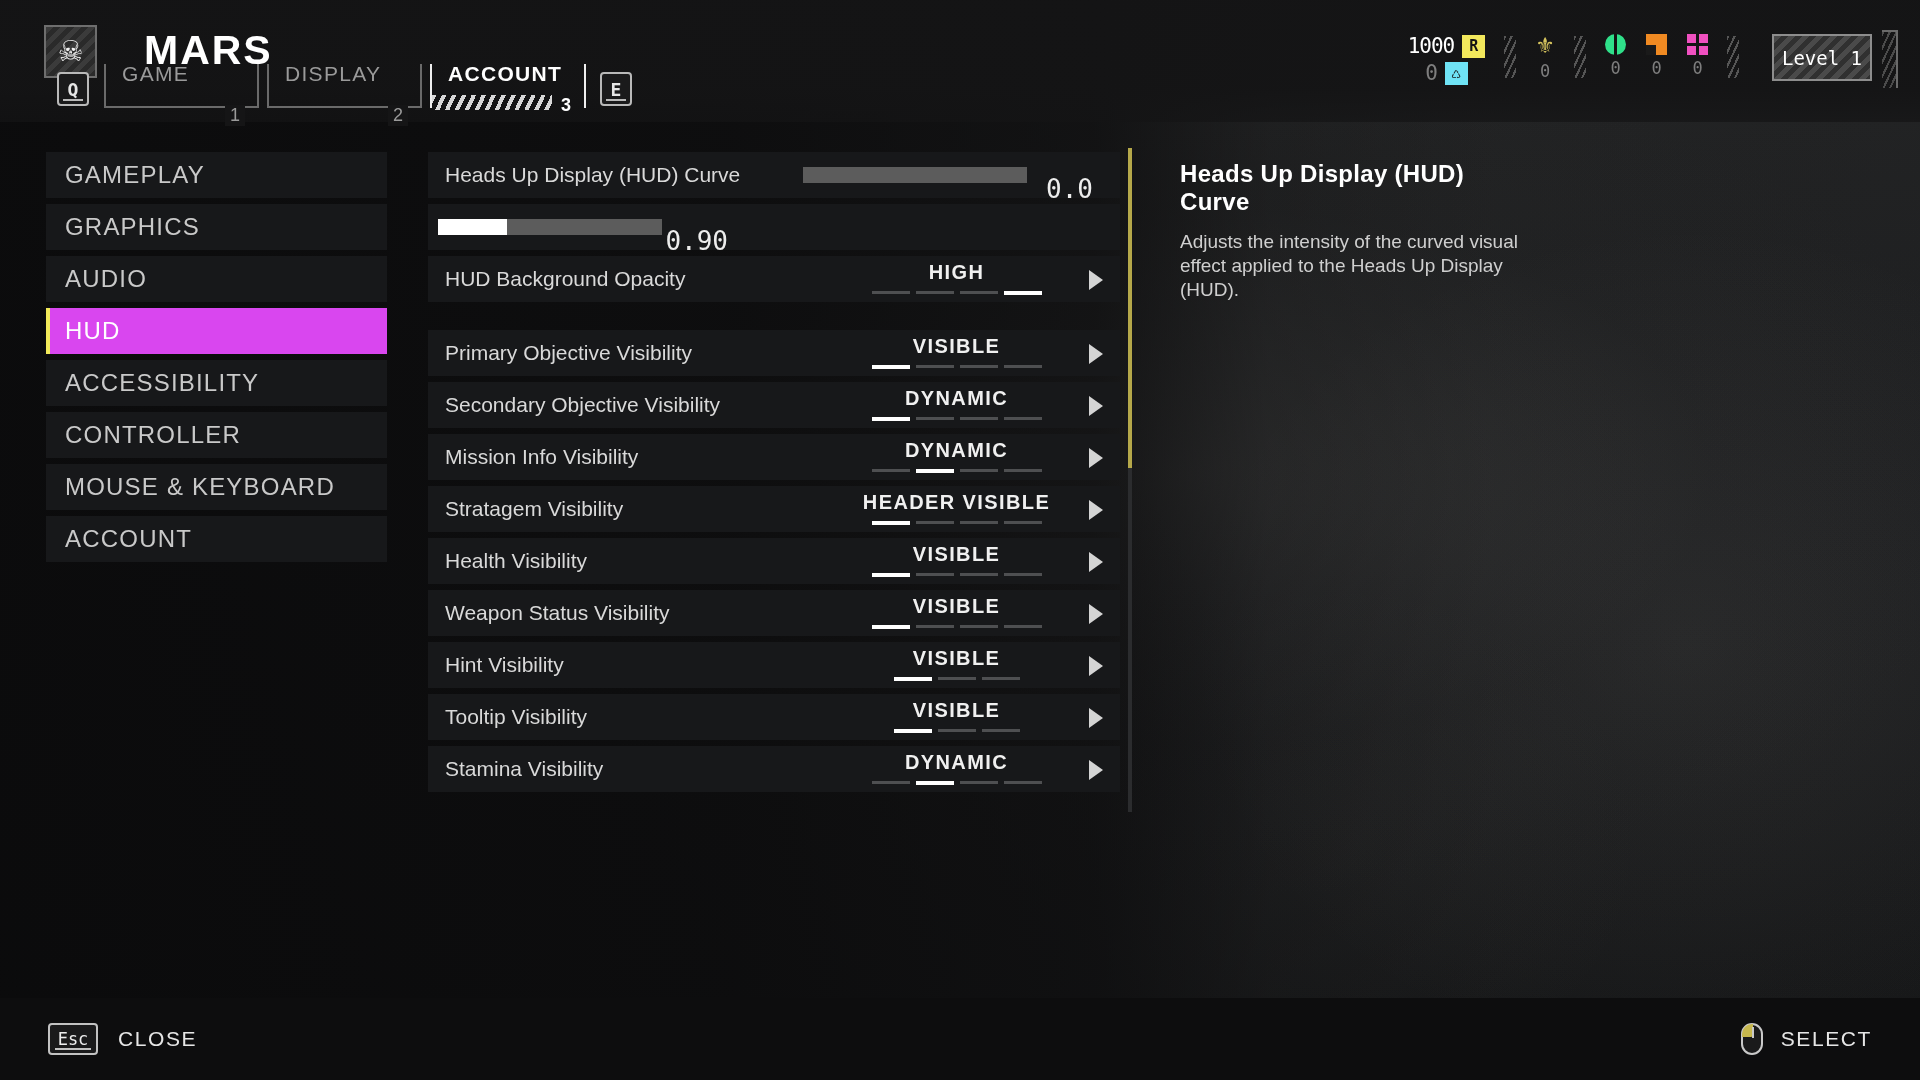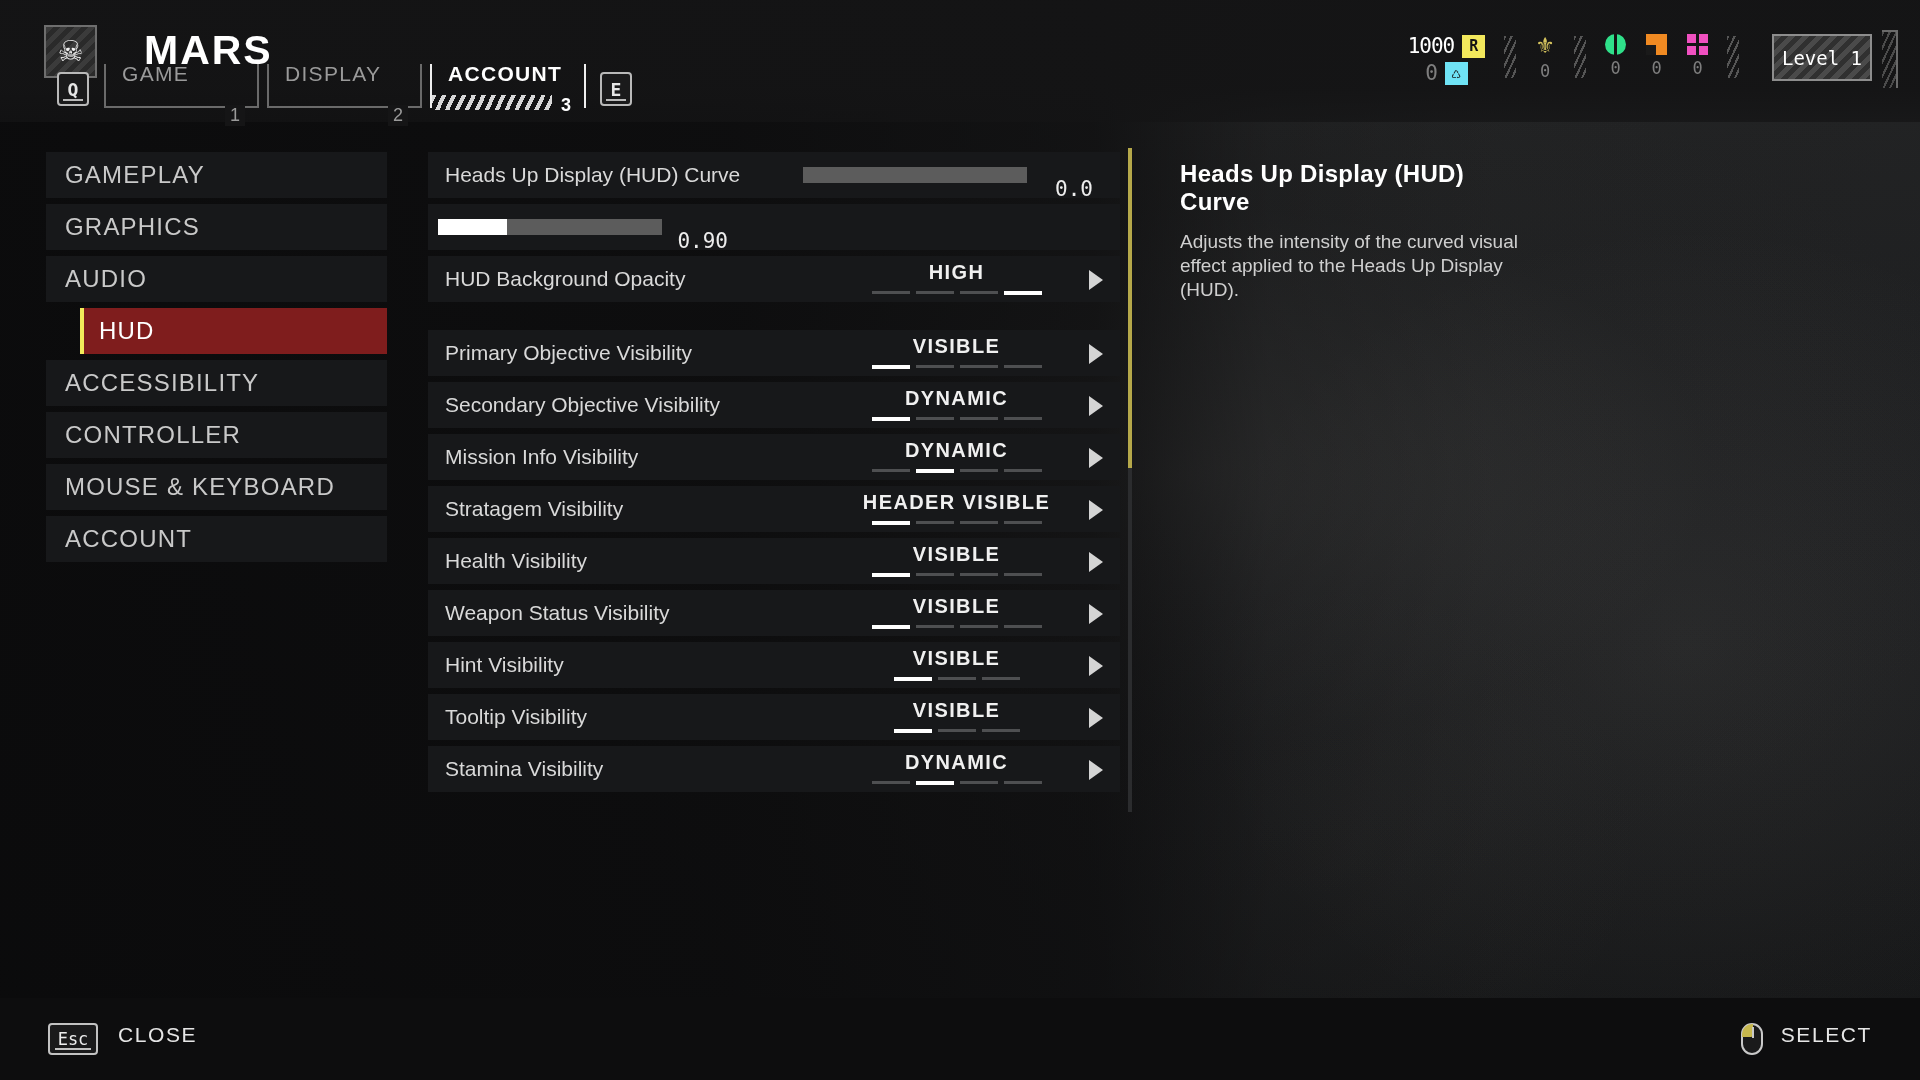--- a/index.html
+++ b/index.html
@@ -140,21 +140,21 @@
   #sidebar { position:absolute; left:46px; top:152px; width:341px; }
   .side-item {
     position:relative; height:46px; margin-bottom:6px;
     background:#17181a;
     display:flex; align-items:center;
     font-size:24px; letter-spacing:1.2px; color:#c9c9c9;
     padding-left:19px;
     font-family:"Liberation Sans", sans-serif;
   }
   .side-item.selected {
-    background:#7f1d1d; color:#ffffff;margin-left:34px;
+    background:#d946ef; color:#ffffff;
   }
   .side-item.selected:before {
     content:""; position:absolute; left:0; top:0; bottom:0; width:4px; background:#f2ea5a;
   }
 
   
   #settings { position:absolute; left:428px; top:152px; width:692px; height:660px; overflow:hidden; }
   .row {
     position:relative; height:46px; margin-bottom:6px;
     background:#17181a;
@@ -162,21 +162,21 @@
   }
   .row-label {
     font-size:21px; color:#d9d9d9; padding-left:17px; width:365px;
     font-family:"Liberation Sans", sans-serif;
   }
   
   .slider-wrap { position:relative; width:224px; height:16px; margin-left:10px; }
   .slider-track { position:absolute; inset:0; background:#5c5c5c; }
   .slider-fill  { position:absolute; left:0; top:0; bottom:0; background:#ffffff; }
   .slider-val {
-    width:82px; text-align:right; font-size:21px; color:#ededed; padding-right:16px;
+    width:82px; text-align:right; font-size:26px; color:#ededed; padding-right:16px;
     font-family:"DejaVu Sans Mono", monospace;
     margin-top:28px;
   }
   
   .seg-ctrl { position:relative; flex:1; height:46px;font-weight:bold; }
   .arrow-l, .arrow-r {
     position:absolute; top:14px; width:0; height:0;
     border-top:10px solid transparent; border-bottom:10px solid transparent;
   }
   .arrow-r { right:17px; border-left:14px solid #d4d4d4; }
@@ -208,21 +208,21 @@
     font-family:"Liberation Sans", sans-serif;
   }
 
   
   #bottombar {
     position:absolute; left:0; bottom:0; width:1920px; height:82px;
     background:#0d0d0e;
     display:flex; align-items:center; justify-content:space-between;
     padding:0 48px;
   }
-  .bb-left, .bb-right { display:flex; align-items:flex-start; }
+  .bb-left, .bb-right { display:flex; align-items:center; }
   .esc-key {
     position:relative; width:50px; height:32px; border:2px solid #c2c2c2; border-radius:4px;
     background:#1a1a1b; color:#ededed; display:flex; align-items:center; justify-content:center;
     font-size:17px; font-family:"DejaVu Sans Mono", monospace; margin-right:20px;
   }
   .esc-key:after{ content:""; position:absolute; left:5px; right:5px; bottom:3px; height:2px; background:#c2c2c2; }
   .bb-text { font-size:21px; letter-spacing:1.6px; color:#e6e6e6; font-family:"Liberation Sans", sans-serif; }
   .mouse-ic {
     width:22px; height:32px; border:2px solid #c9c9c9; border-radius:11px;
     position:relative; margin-right:18px; background:#1a1a1b;

